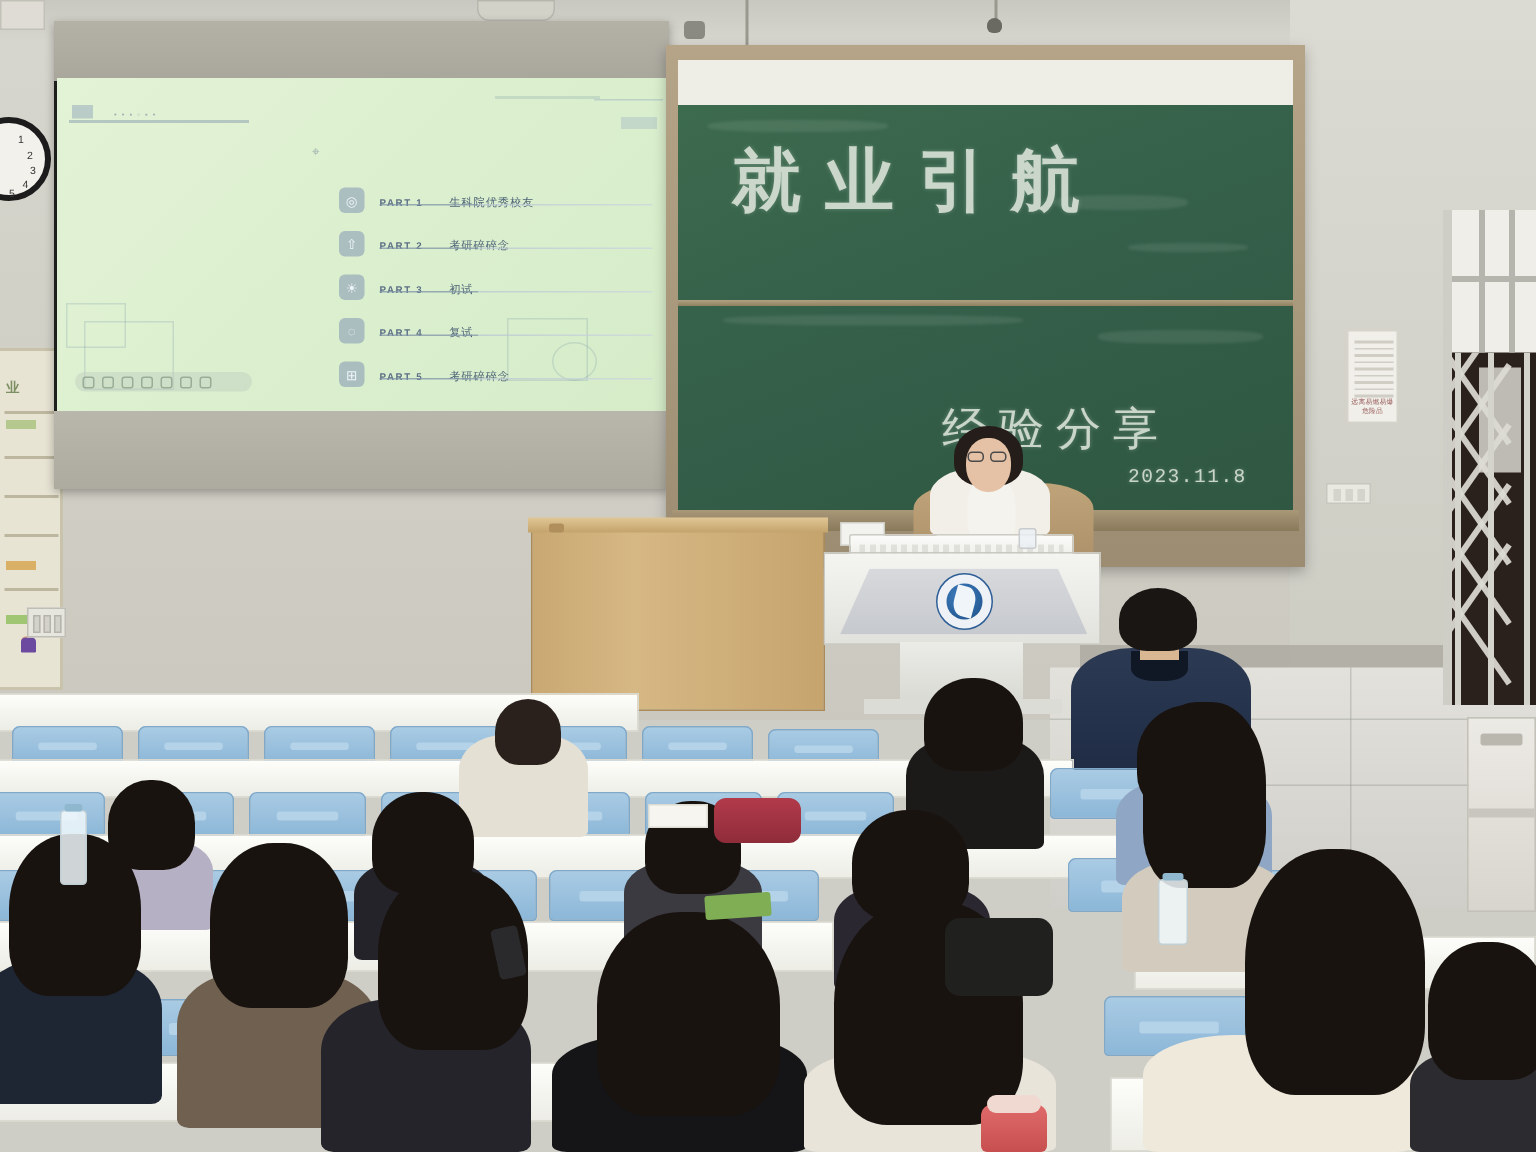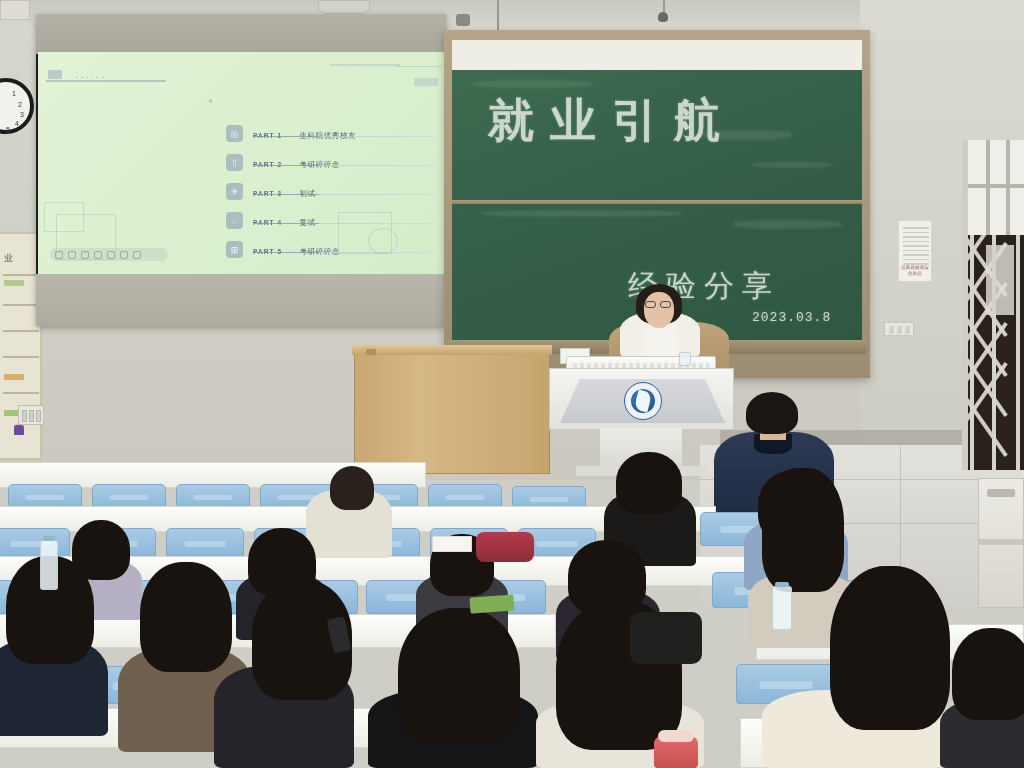--- a/index.html
+++ b/index.html
@@ -580,21 +580,21 @@
   <div class="bb-white-strip"></div>
   <div class="bb-board">
     <div class="smudge" style="left:20px;top:10px;width:120px;height:8px;"></div>
     <div class="smudge" style="left:250px;top:60px;width:90px;height:10px;"></div>
     <div class="smudge" style="left:300px;top:92px;width:80px;height:6px;"></div>
     <div class="smudge" style="left:30px;top:140px;width:200px;height:7px;"></div>
     <div class="smudge" style="left:280px;top:150px;width:110px;height:9px;"></div>
     <div class="bb-divider"></div>
     <div class="chalk chalk-title">就业引航</div>
     <div class="chalk chalk-l3">经验分享</div>
-    <div class="chalk chalk-date">2023.03.8</div>
+    <div class="chalk chalk-date">2023.11.8</div>
   </div>
   <div class="bb-tray"></div>
 
   <div class="wall-sign">
     <div class="lines">
         <i></i>
         <i></i>
         <i></i>
         <i></i>
         <i></i>

